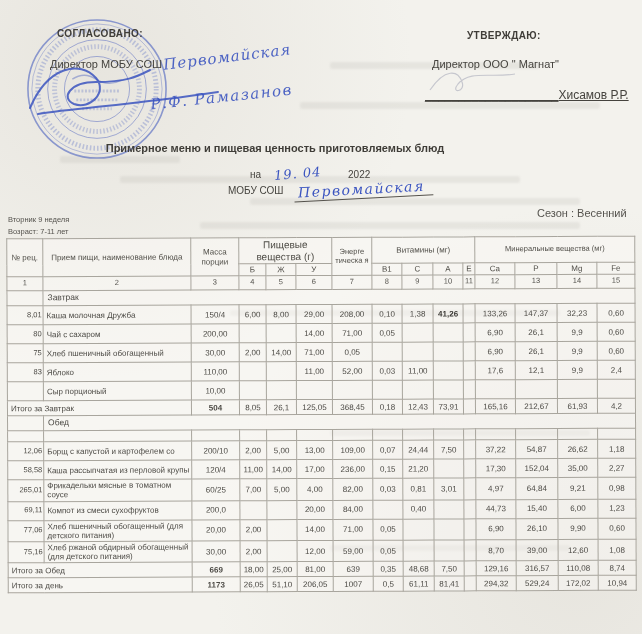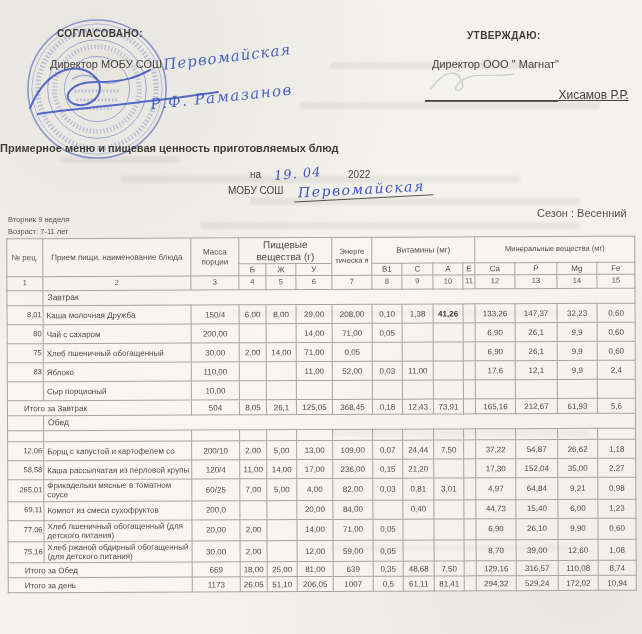--- a/index.html
+++ b/index.html
@@ -16,38 +16,38 @@
   
   .cap{font-size:10px;font-weight:bold;color:#3f3d38;letter-spacing:.4px;}
   .role{font-size:11px;color:#45433e;}
   .sig-line{font-size:12px;color:#45433e;letter-spacing:0;text-decoration:underline;}
   .hw{font-family:"DejaVu Serif",serif;font-style:italic;color:#3c55c0;}
   .hw-school-top{font-size:15px;transform:rotate(-7deg);letter-spacing:1px;opacity:.9;}
   .hw-name{font-size:15px;transform:rotate(-6deg);letter-spacing:1.5px;opacity:.9;}
   .hw-date{font-size:13px;transform:rotate(-5deg);letter-spacing:1px;}
   .hw-school-title{font-size:14px;transform:rotate(-3deg);letter-spacing:1.5px;border-bottom:1px solid #55524c;padding:0 8px 1px 4px;}
   
-  .title{width:550px;font-size:11px;font-weight:bold;color:#3f3d38;}
+  .title{width:550px;text-align:center;font-size:11px;font-weight:bold;color:#3f3d38;}
   .subline{font-size:10px;color:#45433e;}
   .meta{font-size:7.5px;color:#55534e;}
   
   .tblwrap{left:7px;top:237px;transform:rotate(-.25deg);}
   table{border-collapse:collapse;table-layout:fixed;width:628px;background:rgba(252,251,248,.45);}
   th,td{border:1px solid #a8a59d;font-size:8px;font-weight:normal;padding:1px 1px;
         text-align:center;color:#4c4a45;overflow:hidden;line-height:1.15;}
   thead th{font-size:8px;color:#504e48;}
   .numrow td{font-size:7.5px;height:11px;color:#55534e;}
   .c-num{font-size:7.5px;text-align:right;}
   .c-name{text-align:left;padding-left:3px;}
   .row-data td{height:16px;}
   .row-section td{height:12px;font-size:8.5px;text-align:left;padding-left:4px;}
   .row-empty td{height:8px;}
   .row-total td{height:12px;}
-  .row-total .lbl{text-align:left;padding-left:16px;font-size:8px;}
-  .row-total .mass{font-weight:normal;}
+  .row-total .lbl{text-align:left;padding-left:3px;font-size:8px;}
+  .row-total .mass{font-weight:bold;}
   td.b{font-weight:bold;color:#3a3834;}
   
   .stamp{left:22px;top:16px;width:150px;height:148px;opacity:.8;}
   .bigsig{left:18px;top:48px;width:230px;height:80px;}
   .graysig{left:420px;top:60px;width:120px;height:40px;opacity:.5;}
   
   .ghost{background:#8d8a83;opacity:.12;filter:blur(1.3px);border-radius:2px;height:7px;}
 </style>
 </head>
 <body>
@@ -271,21 +271,21 @@
           <td>26,1</td>
           <td>125,05</td>
           <td>368,45</td>
           <td>0,18</td>
           <td>12,43</td>
           <td>73,91</td>
           <td></td>
           <td>165,16</td>
           <td>212,67</td>
           <td>61,93</td>
-          <td>5,6</td>
+          <td>4,2</td>
         </tr>
         <tr class="row-section">
           <td class="c-num"></td>
           <td class="c-name" colspan="14">Обед</td>
         </tr>
         <tr class="row-empty">
           <td></td>
           <td></td>
           <td></td>
           <td></td>

